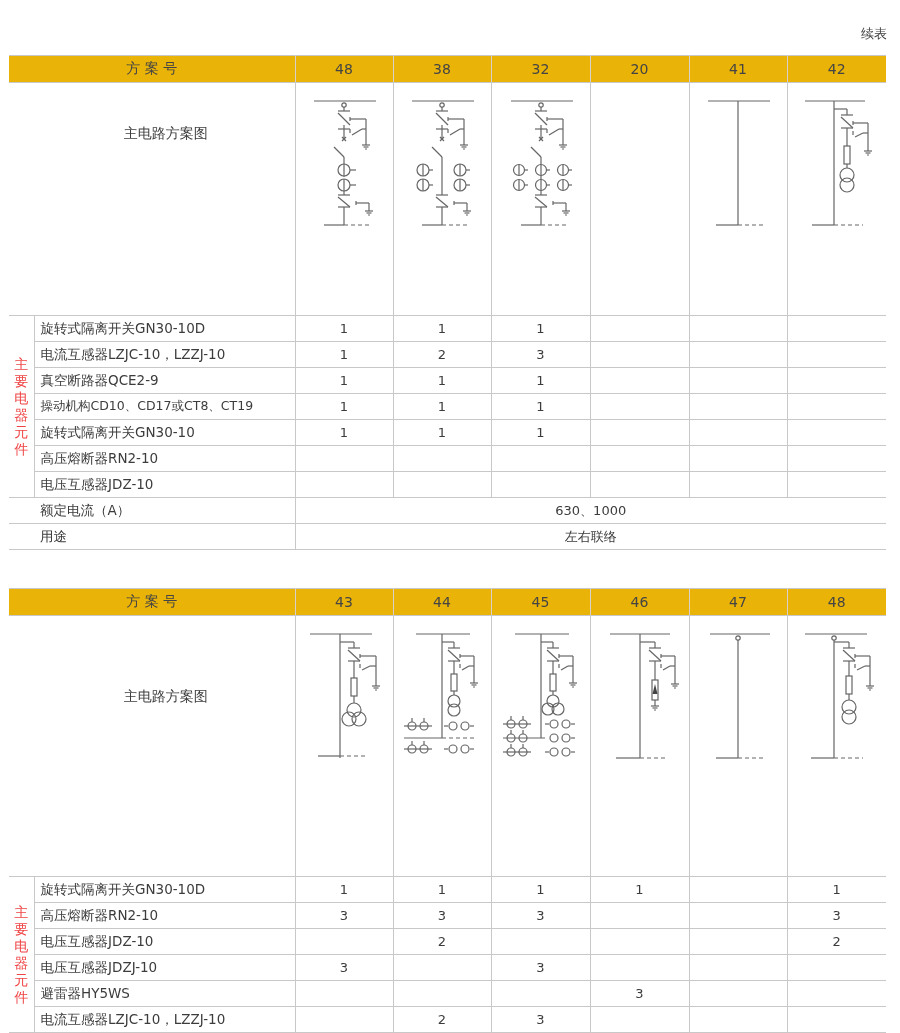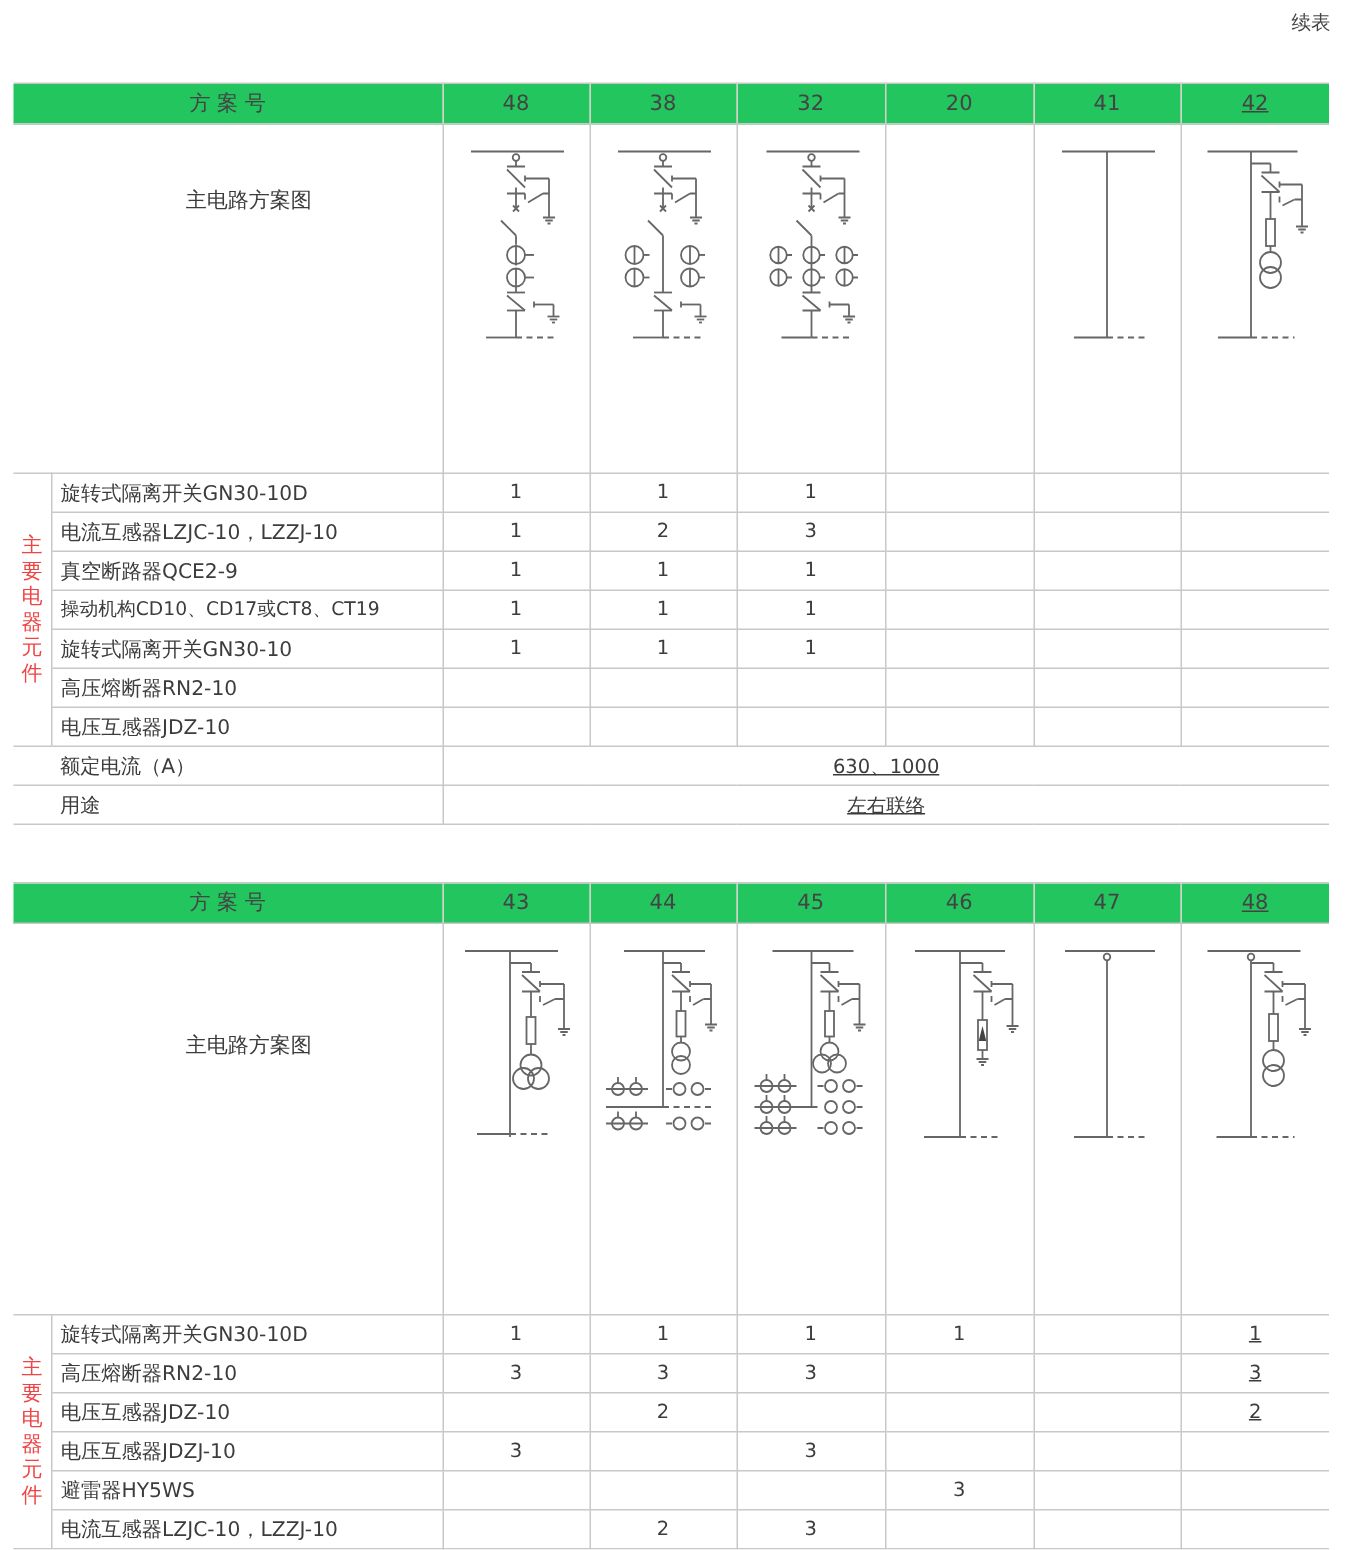--- a/index.html
+++ b/index.html
@@ -2,33 +2,33 @@
 <html><head>
 <meta charset="utf-8">
 <style>
   html, body { margin: 0; padding: 0; background: #ffffff; }
   body {
     width: 900px; height: 1033px; position: relative; overflow: hidden;
     font-family: "DejaVu Sans", "Liberation Sans", sans-serif;
     color: #3c3c3c;
   }
   .continued {
-    position: absolute; top: 6px; right: 13px;
+    position: absolute; top: 25px; right: 13px;
     font-size: 13px; color: #444;
   }
   table.spec {
     position: absolute; left: 9px; width: 877px;
     border-collapse: collapse; table-layout: fixed;
     font-size: 13px;
   }
   table.spec td { border: 1px solid #c8c8c8; padding: 0; text-align: center; vertical-align: middle; }
-  table.spec tr.hdr td { background: #22c55e; height: 26px; font-size: 14px; color: #444; border-left-color: #d8d0cc; border-right-color: #d8d0cc;}
+  table.spec tr.hdr td { background: #eab308; height: 26px; font-size: 14px; color: #444; border-left-color: #d8d0cc; border-right-color: #d8d0cc;}
   table.spec tr.hdr td.first { border-left: none; }
   table.spec td.first { border-left: none; }
-  table.spec td.last { border-right: none; text-decoration: underline; }
+  table.spec td.last { border-right: none; }
   table.spec tr.diag td { height: 190px; }
   table.spec tr.item td { height: 25px; }
   table.spec td.label { text-align: left; padding-left: 6px; white-space: nowrap; font-size: 13.5px; margin-top: 20px; }
   table.spec td.group {
     width: 25px; font-size: 14px; line-height: 17px; color: #ef4444;
     border-left: none;
   }
   .diag-title { font-size: 14px; margin-left: 28px; }
   .grouptxt { display: inline-block; width: 14px; word-break: break-all; }
   svg.sch { display: block; margin: 0 auto; }

